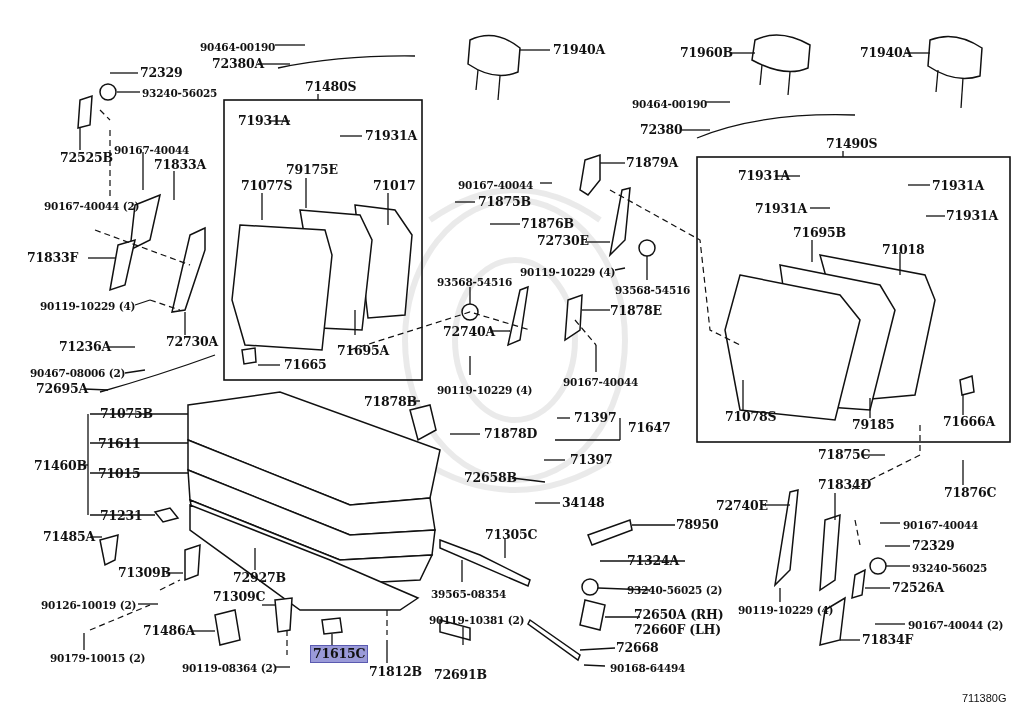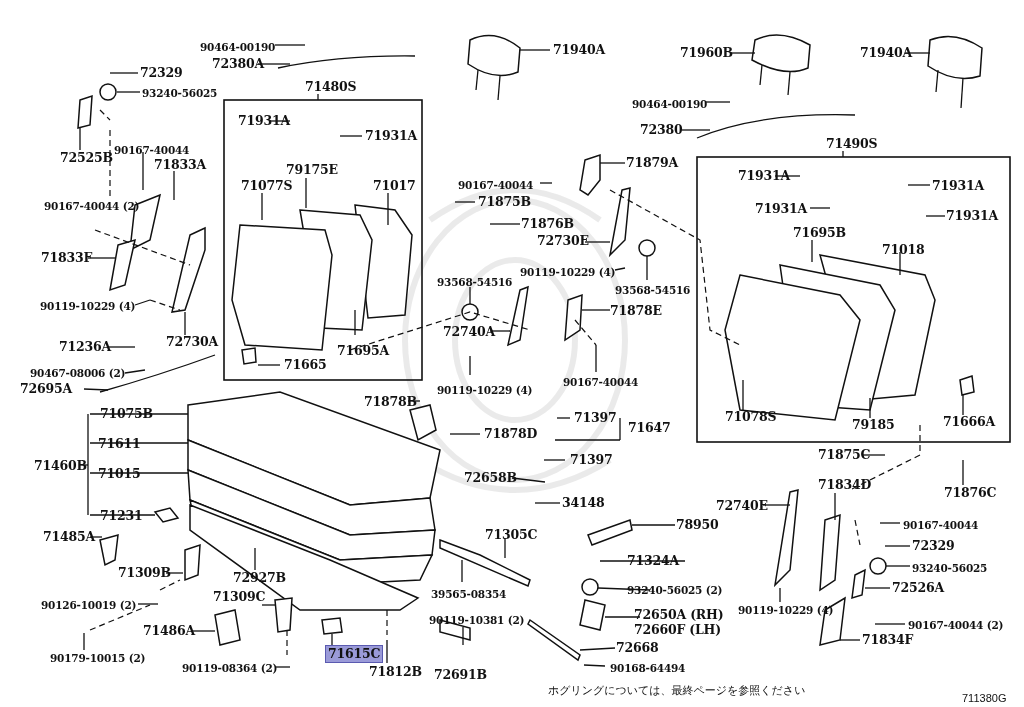--- a/index.html
+++ b/index.html
@@ -1,20 +1,20 @@
 <!DOCTYPE html>
 <html><head>
 <meta charset="utf-8">
 <style>
   html,body{margin:0;padding:0;background:#fff;}
   #canvas{position:relative;width:1024px;height:707px;overflow:hidden;background:#fff;font-family:"DejaVu Sans Mono","Liberation Mono",monospace;}
   svg#art{position:absolute;left:0;top:0;width:1024px;height:707px;}
   .lbl{position:absolute;font-family:"DejaVu Serif","Liberation Serif",serif;font-weight:bold;font-size:12.5px;color:#111;white-space:nowrap;line-height:14px;letter-spacing:-0.2px;cursor:pointer;}
   .lbl.small{font-size:10.5px;}
-  .lbl.hl{background:#9a9ad8;border:1px solid #5a5ab0;padding:1px 2px;margin-left:15px;}
+  .lbl.hl{background:#9a9ad8;border:1px solid #5a5ab0;padding:1px 2px;}
   .note{position:absolute;left:548px;top:683px;font-family:"DejaVu Sans",sans-serif;font-size:11px;color:#111;}
   .code{position:absolute;left:962px;top:692px;font-family:"Liberation Sans",sans-serif;font-size:11px;color:#111;}
   .ln{stroke:#111;stroke-width:1.3;fill:none;}
   .dash{stroke:#111;stroke-width:1.2;fill:none;stroke-dasharray:6 4;}
   .pt{stroke:#111;stroke-width:1.5;fill:#fff;}
   .box{stroke:#111;stroke-width:1.6;fill:none;}
   .wm{stroke:#ddd;stroke-width:6;fill:none;}
 </style>
 </head>
 <body>
@@ -216,26 +216,26 @@
 </svg>
 
 <span class="lbl small" style="left:200px;top:40px">90464-00190</span>
 <span class="lbl" style="left:212px;top:57px">72380A</span>
 <span class="lbl" style="left:140px;top:66px">72329</span>
 <span class="lbl small" style="left:142px;top:86px">93240-56025</span>
 <span class="lbl" style="left:60px;top:151px">72525B</span>
 <span class="lbl small" style="left:114px;top:143px">90167-40044</span>
 <span class="lbl" style="left:154px;top:158px">71833A</span>
 <span class="lbl small" style="left:44px;top:199px">90167-40044 (2)</span>
-<span class="lbl" style="left:41px;top:251px">71833F</span>
+<span class="lbl" style="left:27px;top:251px">71833F</span>
 <span class="lbl small" style="left:40px;top:299px">90119-10229 (4)</span>
 <span class="lbl" style="left:166px;top:335px">72730A</span>
 <span class="lbl" style="left:59px;top:340px">71236A</span>
 <span class="lbl small" style="left:30px;top:366px">90467-08006 (2)</span>
-<span class="lbl" style="left:20px;top:382px">72695A</span>
+<span class="lbl" style="left:36px;top:382px">72695A</span>
 
 <span class="lbl" style="left:305px;top:80px">71480S</span>
 <span class="lbl" style="left:238px;top:114px">71931A</span>
 <span class="lbl" style="left:365px;top:129px">71931A</span>
 <span class="lbl" style="left:286px;top:163px">79175E</span>
 <span class="lbl" style="left:241px;top:179px">71077S</span>
 <span class="lbl" style="left:373px;top:179px">71017</span>
 <span class="lbl" style="left:337px;top:344px">71695A</span>
 <span class="lbl" style="left:284px;top:358px">71665</span>
 
@@ -308,15 +308,14 @@
 <span class="lbl" style="left:818px;top:478px">71834D</span>
 <span class="lbl" style="left:716px;top:499px">72740E</span>
 <span class="lbl small" style="left:903px;top:518px">90167-40044</span>
 <span class="lbl" style="left:912px;top:539px">72329</span>
 <span class="lbl small" style="left:912px;top:561px">93240-56025</span>
 <span class="lbl" style="left:892px;top:581px">72526A</span>
 <span class="lbl small" style="left:738px;top:603px">90119-10229 (4)</span>
 <span class="lbl small" style="left:908px;top:618px">90167-40044 (2)</span>
 <span class="lbl" style="left:862px;top:633px">71834F</span>
 
-<span class="note">ホグリングについては、最終ページを参照ください</span>
 <span class="code">711380G</span>
 </div>
 
 </body></html>

